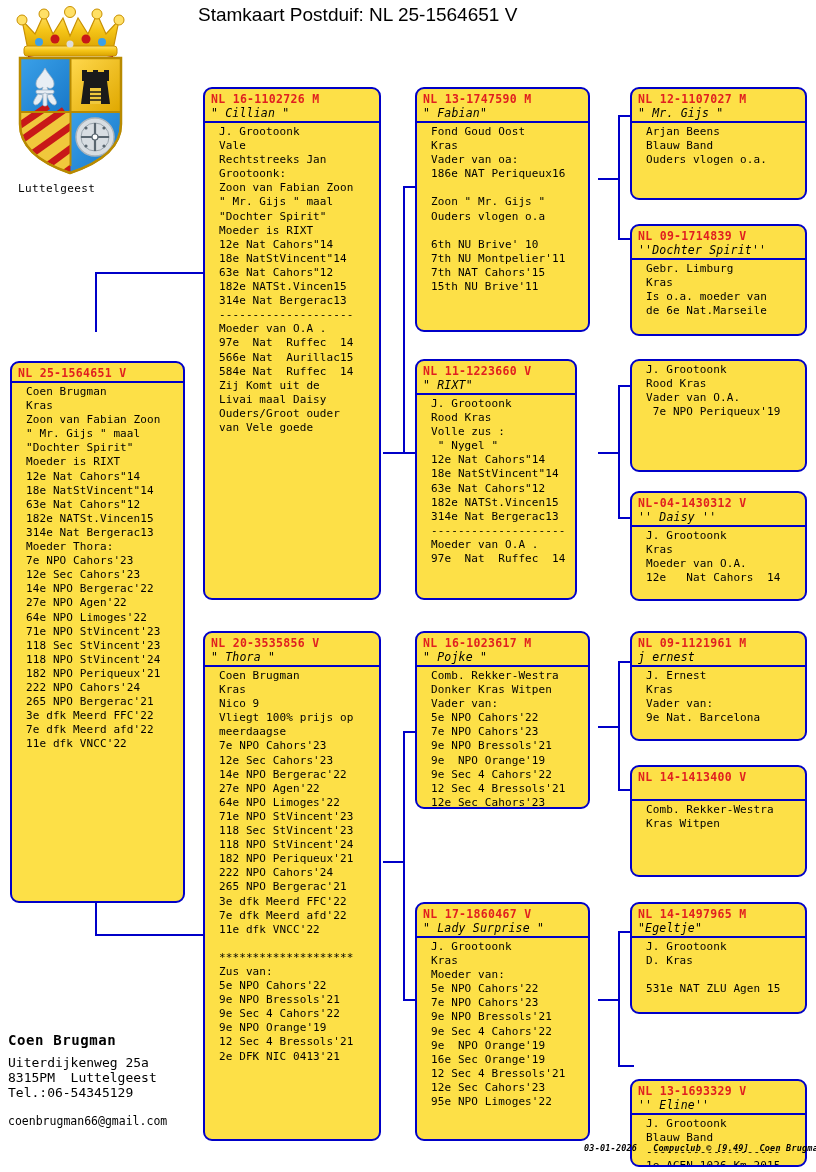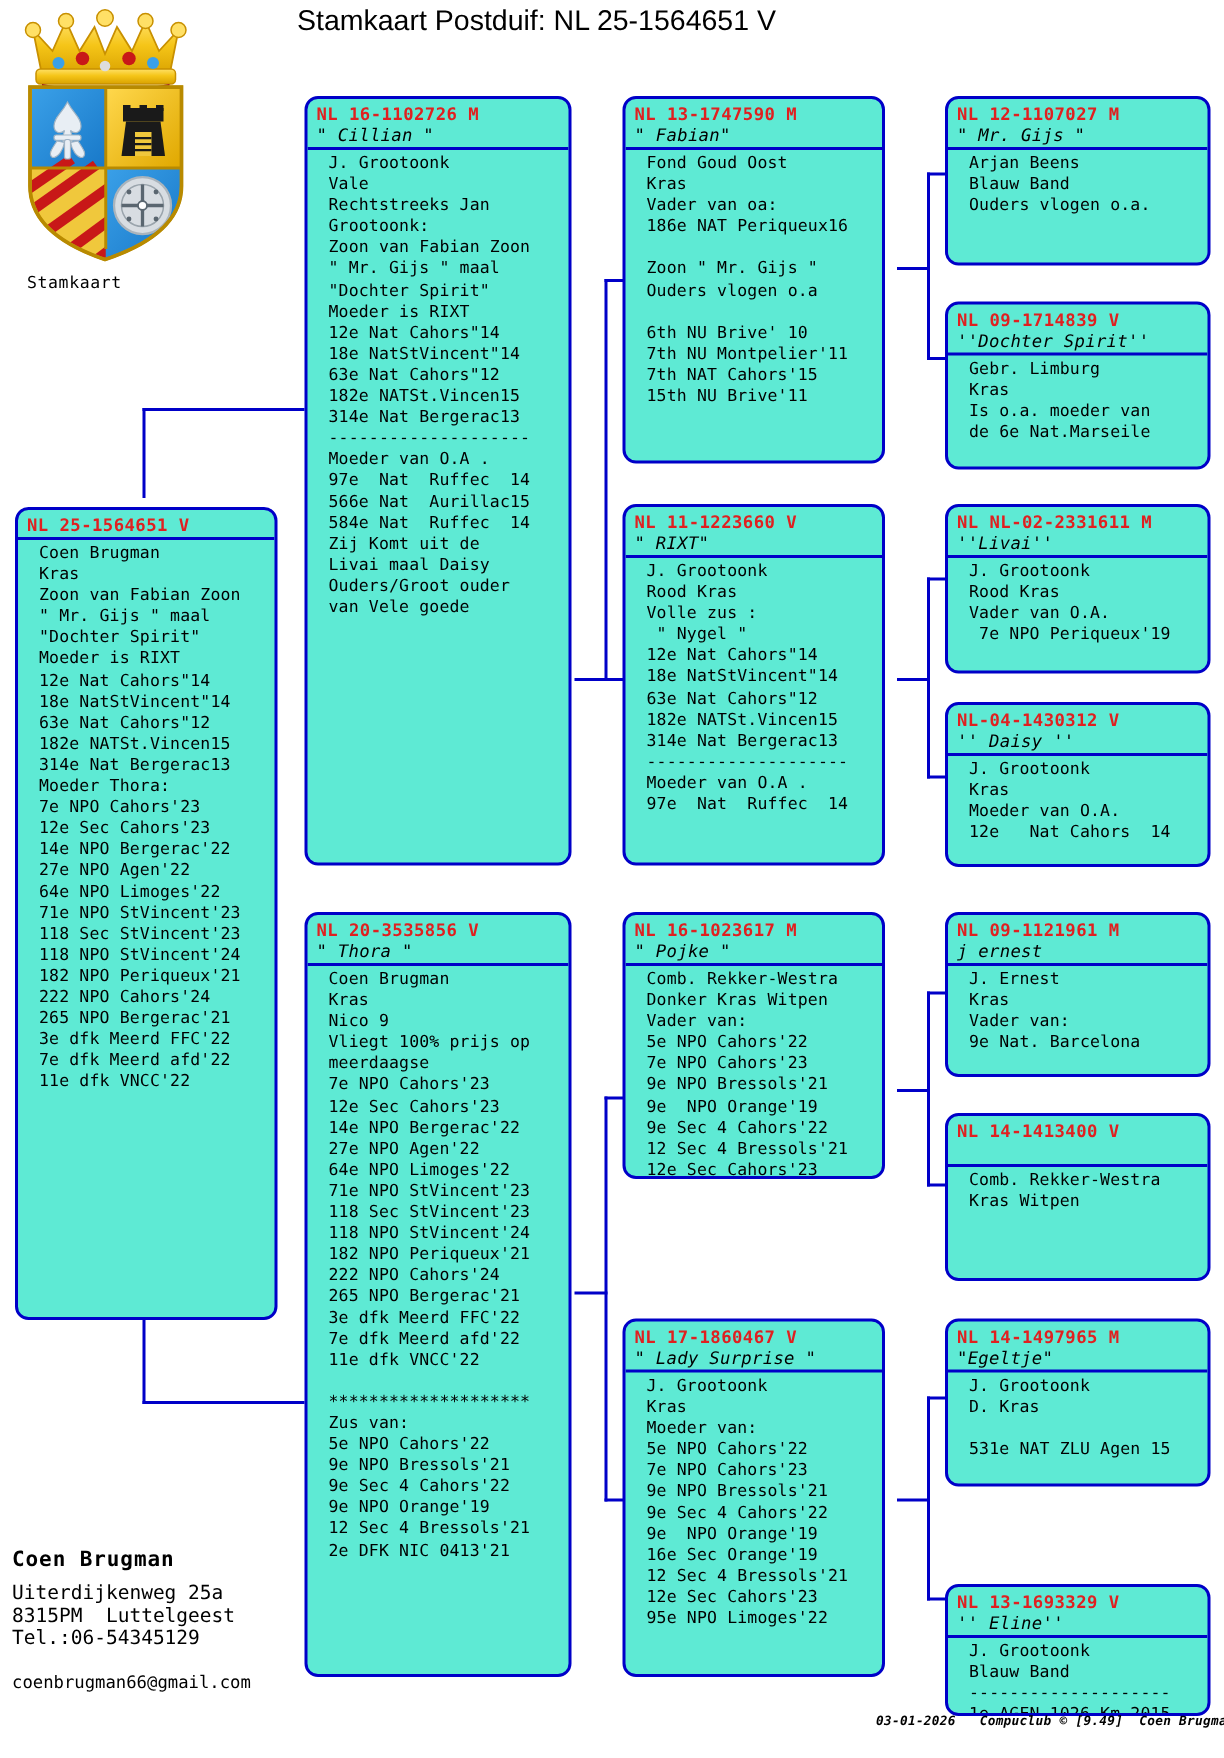--- a/index.html
+++ b/index.html
@@ -39,22 +39,23 @@
     font-size: 11px;
     color: #000;
     letter-spacing: 0.4px;
   }
 
   
   .pbox {
     position: absolute;
     border: 2px solid #0000c8;
     border-radius: 9px;
-    background: #5eead4;
+    background: #fde047;
     overflow: hidden;
+    margin-top: 23px;
   }
   .pbox .hdr {
     padding: 3px 5px 1px 6px;
     border-bottom: 2px solid #0000c8;
   }
   .pbox .ring {
     color: #e02020;
     font-weight: bold;
     font-size: 11.5px;
     letter-spacing: 0.3px;
@@ -215,21 +216,21 @@
               <circle cx="96" cy="140" r="1.6"></circle>
           </g>
           <circle cx="87" cy="131" r="3" fill="#ffffff" stroke="#5a6670" stroke-width="1.2"></circle>
         </g>
       </g>
       <path d="M12 52 L113 52 L113 118 Q113 150 62 167 Q12 150 12 118 Z" fill="none" stroke="#b88a00" stroke-width="2.5"></path>
       <line x1="62.5" y1="53" x2="62.5" y2="160" stroke="#b88a00" stroke-width="2"></line>
       <line x1="13" y1="106" x2="112" y2="106" stroke="#b88a00" stroke-width="2"></line>
     </g>
   </svg>
-  <div id="crest-caption">Stamkaart</div>
+  <div id="crest-caption">Luttelgeest</div>
 </div>
 
 <div class="ln lnv" style="left:95px; top:272px; height:60px;"></div>
 <div class="ln lnh" style="left:95px; top:272px; width:108px;"></div>
 <div class="ln lnv" style="left:95px; top:878px; height:58px;"></div>
 <div class="ln lnh" style="left:95px; top:934px; width:108px;"></div>
 
 <div class="ln lnh" style="left:383px; top:452px; width:22px;"></div>
 <div class="ln lnv" style="left:403px; top:186px; height:268px;"></div>
 <div class="ln lnh" style="left:403px; top:186px; width:14px;"></div>
@@ -368,21 +369,21 @@
 
 Zoon " Mr. Gijs "
 Ouders vlogen o.a
 
 6th NU Brive' 10
 7th NU Montpelier'11
 7th NAT Cahors'15
 15th NU Brive'11</div>
 </div>
 
-<div class="pbox" style="left:415px; top:336px; width:175px; height:241px;">
+<div class="pbox" style="left:415px; top:336px; width:162px; height:241px;">
   <div class="hdr">
     <div class="ring">NL   11-1223660 V</div>
     <div class="nick"> " RIXT"</div>
   </div>
   <div class="body">J. Grootoonk
 Rood Kras
 Volle zus :
  " Nygel "
 12e Nat Cahors"14
 18e NatStVincent"14
@@ -447,24 +448,20 @@
     <div class="ring">NL   09-1714839 V</div>
     <div class="nick">''Dochter Spirit''</div>
   </div>
   <div class="body">Gebr. Limburg
 Kras
 Is o.a. moeder van
 de 6e Nat.Marseile</div>
 </div>
 
 <div class="pbox" style="left:630px; top:336px; width:177px; height:113px;">
-  <div class="hdr">
-    <div class="ring">NL   NL-02-2331611 M</div>
-    <div class="nick">''Livai''</div>
-  </div>
   <div class="body">J. Grootoonk
 Rood Kras
 Vader van O.A.
  7e NPO Periqueux'19</div>
 </div>
 
 <div class="pbox" style="left:630px; top:468px; width:177px; height:110px;">
   <div class="hdr">
     <div class="ring">    NL-04-1430312 V</div>
     <div class="nick">'' Daisy ''</div>

